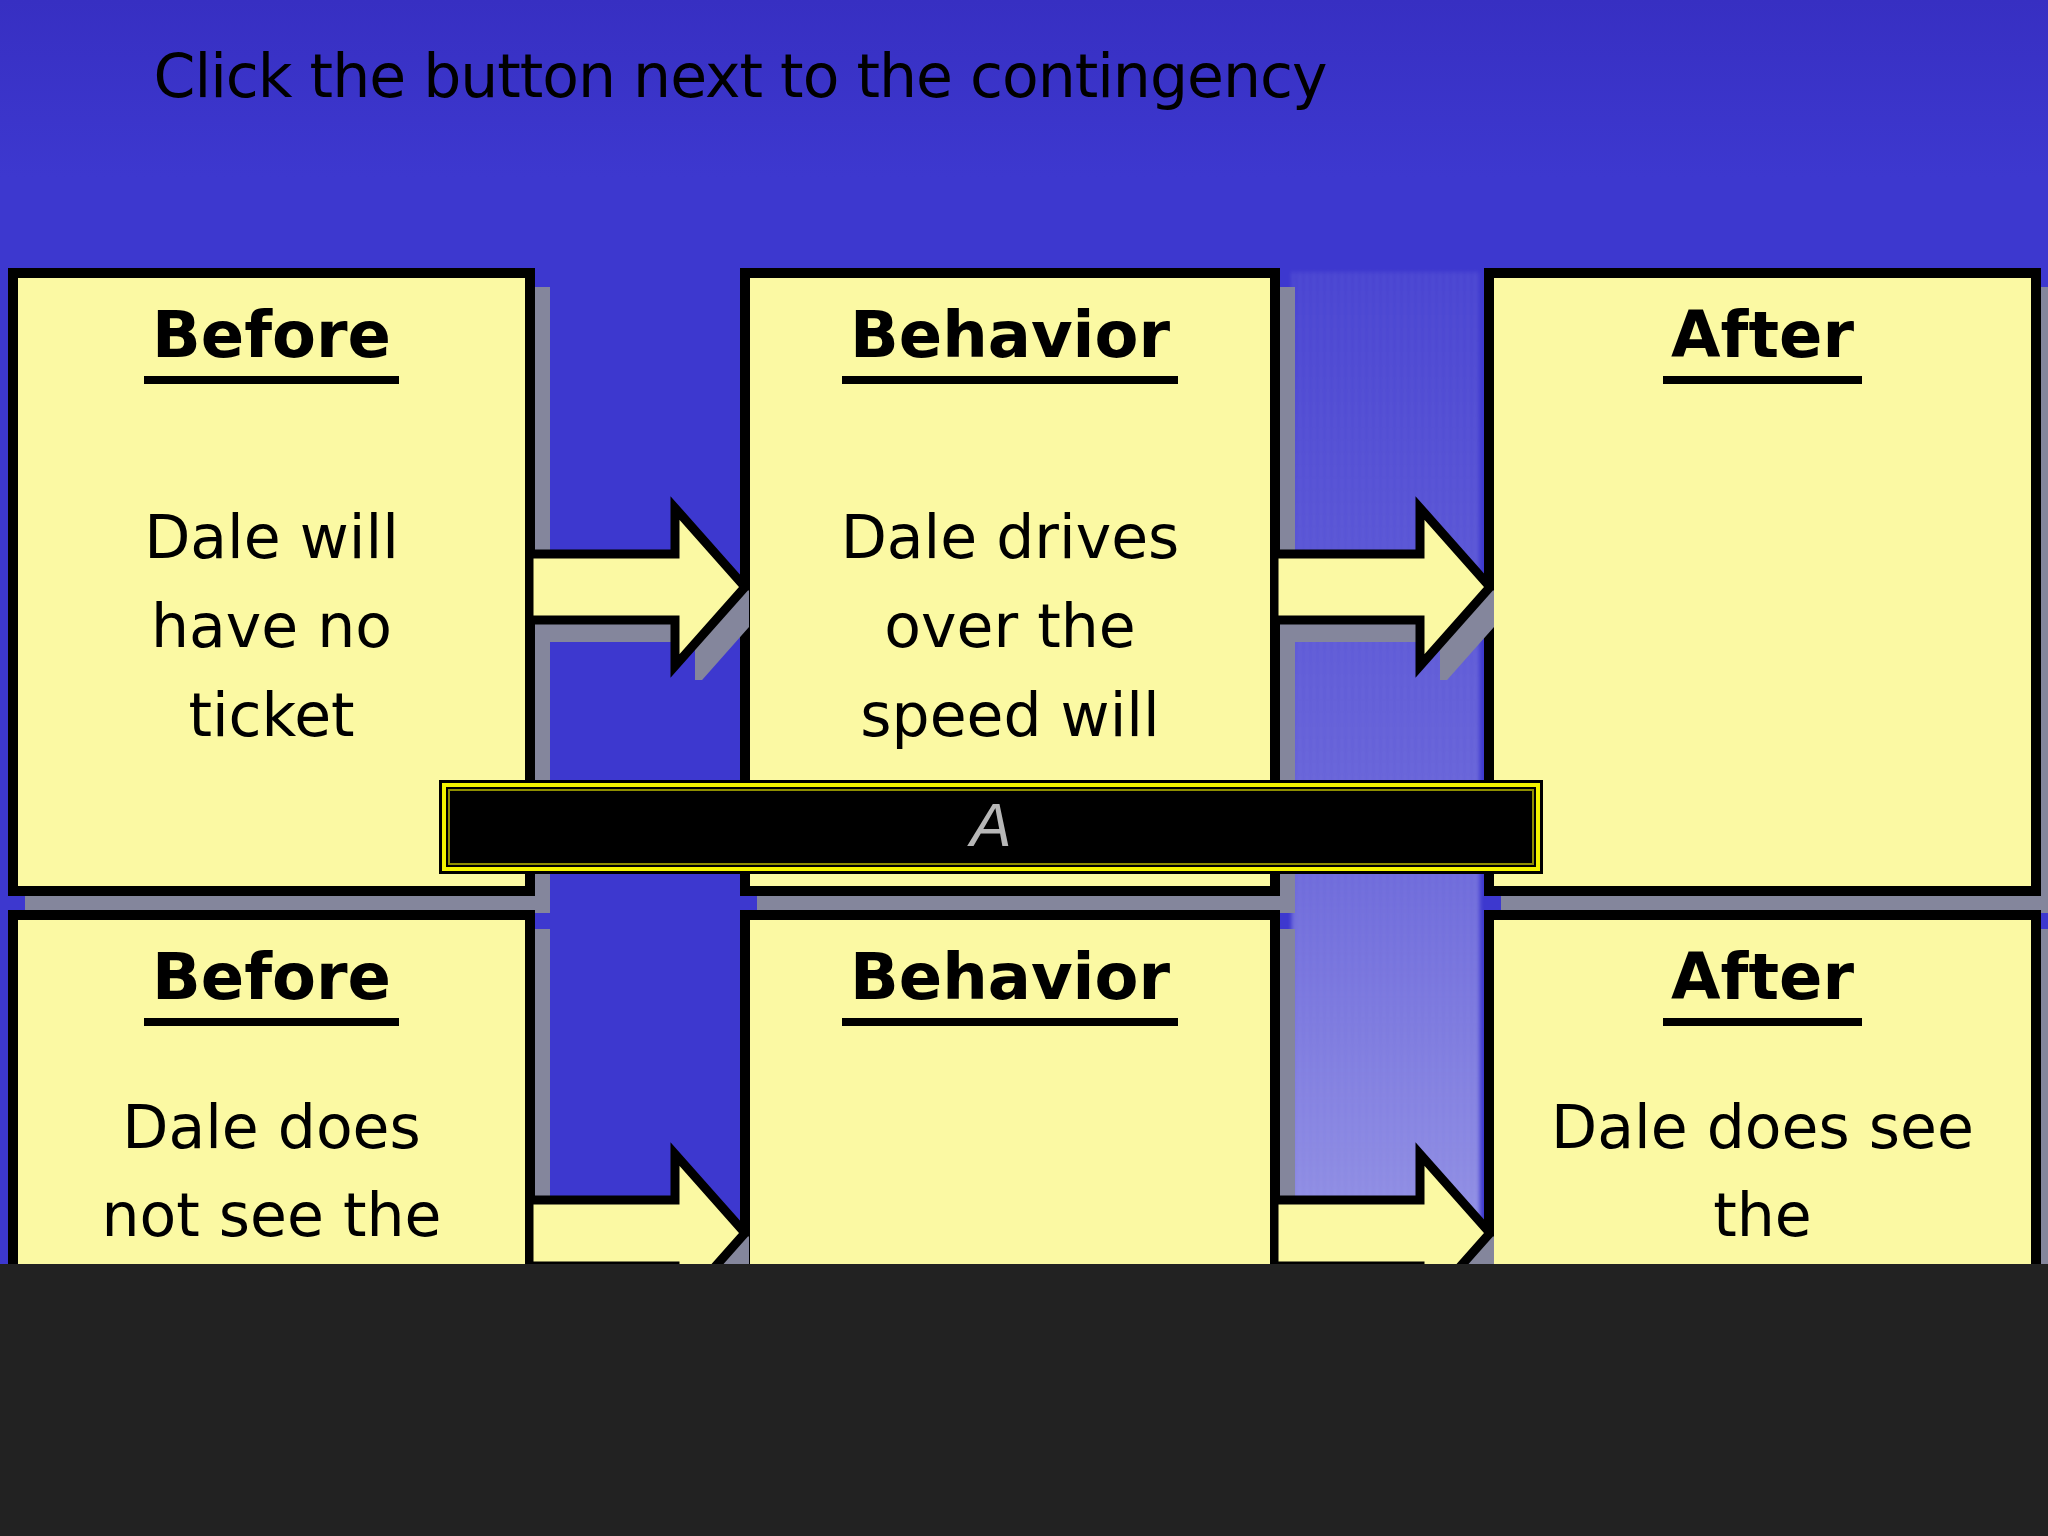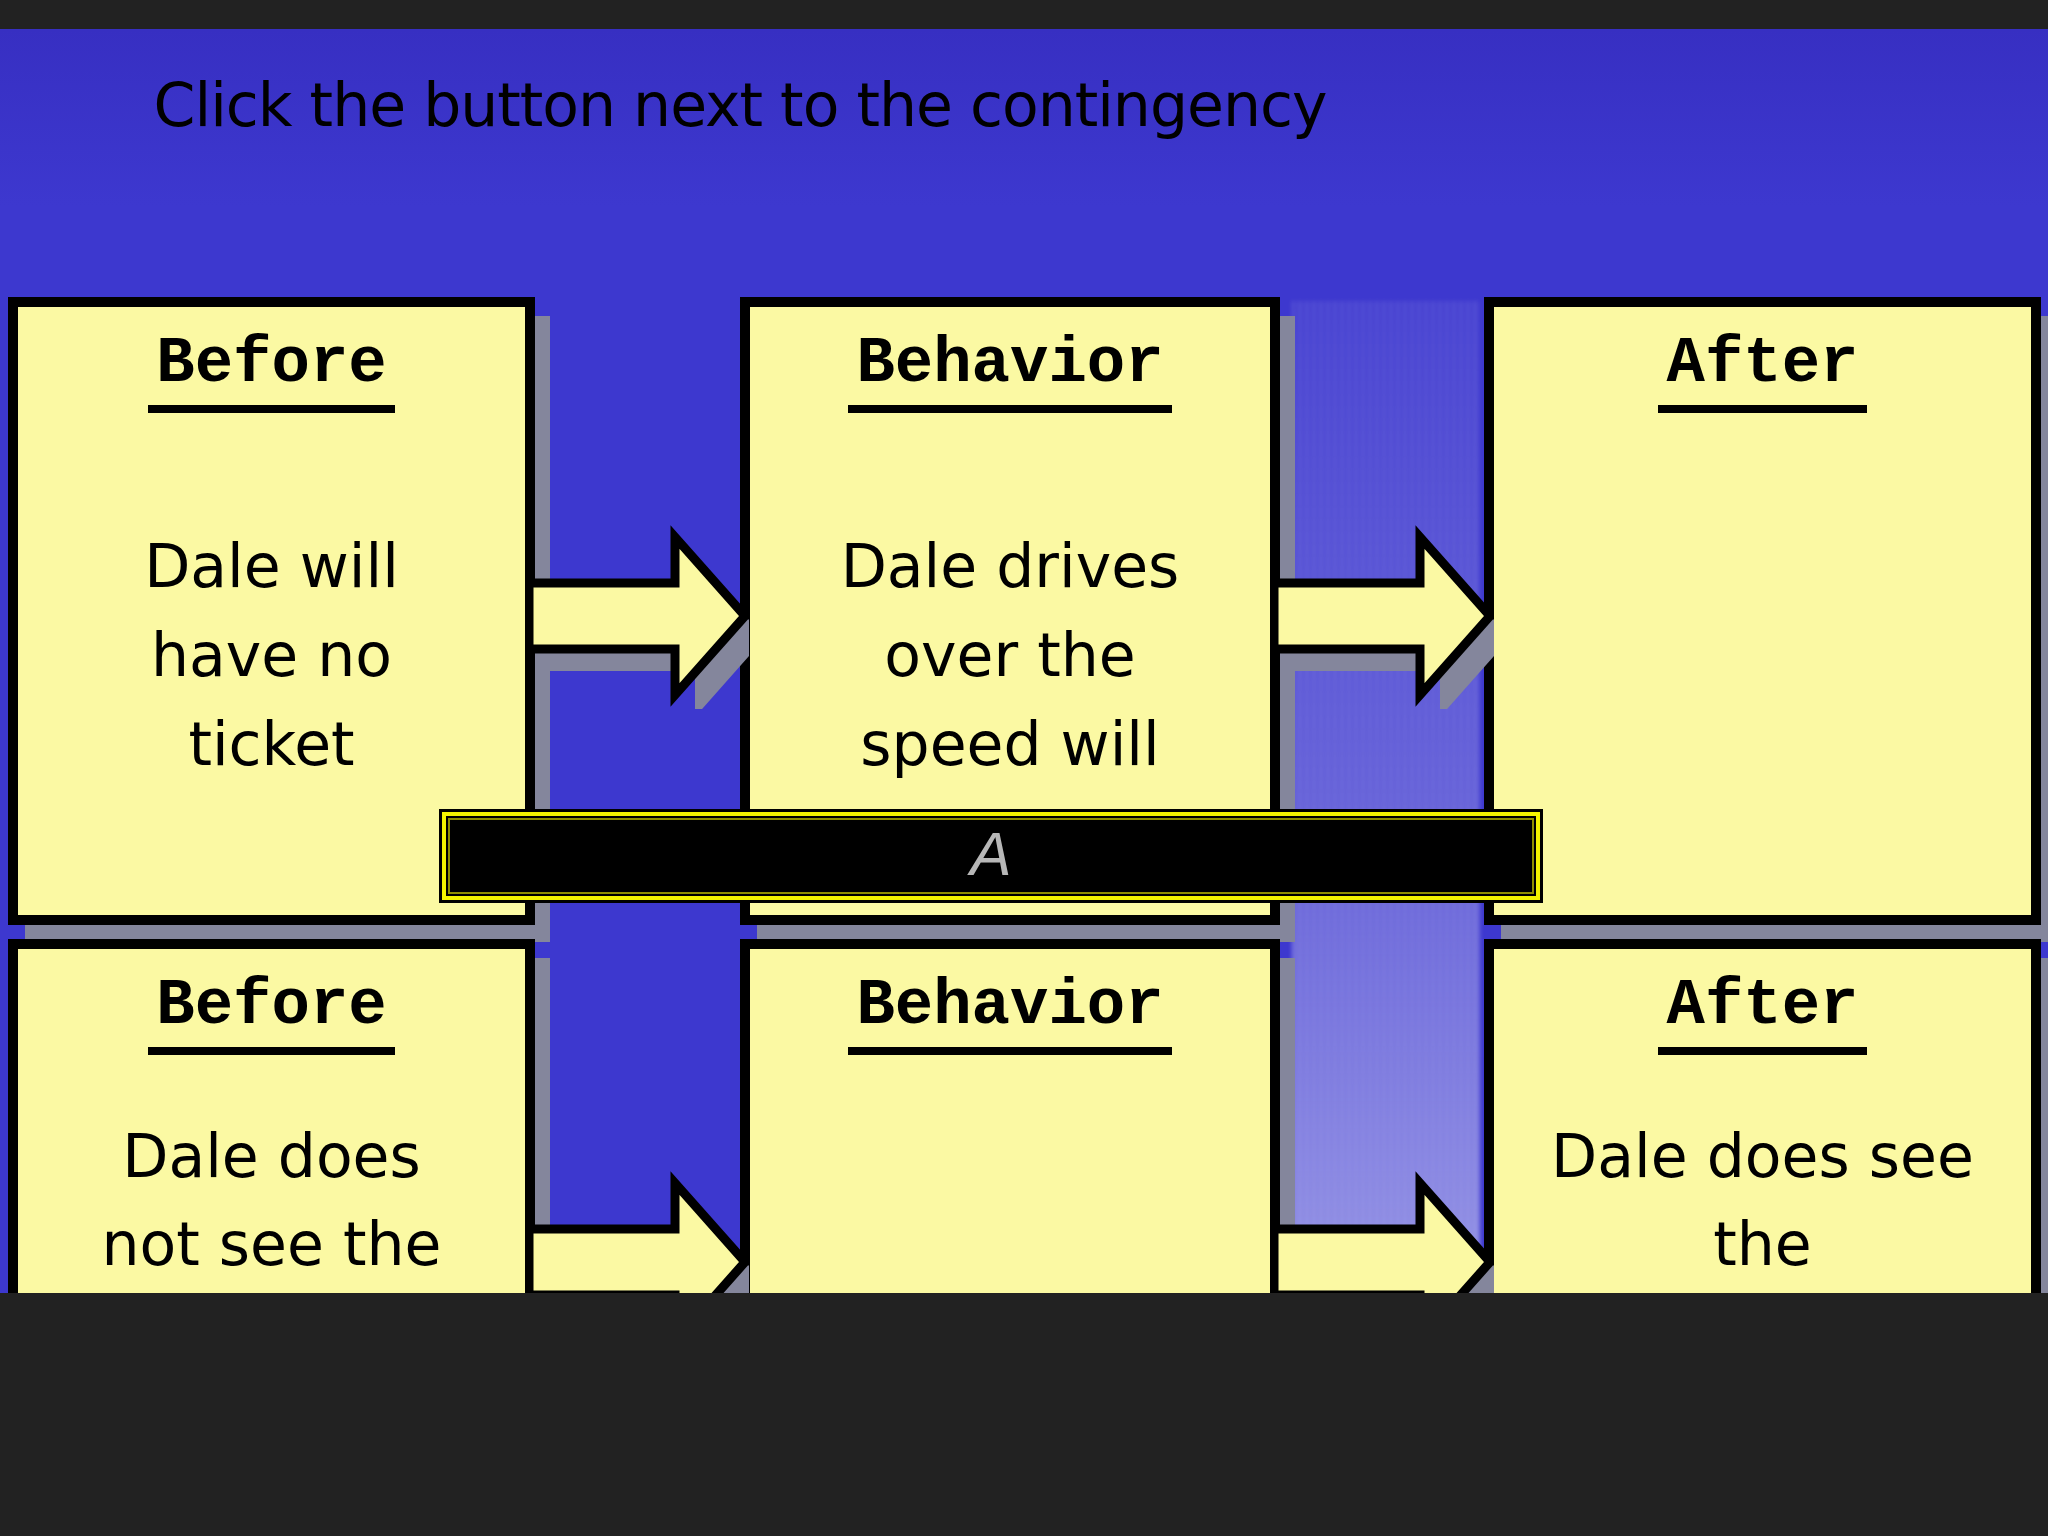--- a/index.html
+++ b/index.html
@@ -2,21 +2,20 @@
 <html><head>
 <meta charset="utf-8">
 <style>
   html,body{margin:0;padding:0;background:#222;}
   #slide{
     position:relative;
     width:2048px;height:1264px;
     background:linear-gradient(to bottom,#372fc2 0%,#3d38cf 14%,#3d38cf 100%);
     overflow:hidden;
     font-family:"DejaVu Sans","Liberation Sans",sans-serif;
-    margin-top:29px;
   }
   
   .light-panel{
     position:absolute;left:1292px;top:272px;width:188px;height:1264px;
     background:
       repeating-linear-gradient(to right, rgba(255,255,255,0.14) 0 2px, rgba(255,255,255,0) 2px 7px),
       linear-gradient(to bottom, rgba(255,255,255,0.04) 0%, rgba(255,255,255,0.22) 45%, rgba(218,220,247,0.72) 100%);
     filter:blur(2px);
     z-index:0;
   }
@@ -34,21 +33,20 @@
   .col1{left:8px;width:527px;}
   .col2{left:740px;width:540px;}
   .col3{left:1484px;width:557px;}
   .box-heading{
     margin-top:22px;
     font-size:64px;font-weight:bold;color:#000;
     border-bottom:8px solid #000;
     padding:0 8px 6px 8px;
     line-height:1.1;
     white-space:nowrap;
-    font-family:Liberation Mono, monospace;
   }
   .box-body{
     flex:1;display:flex;align-items:center;justify-content:center;
     font-size:60px;color:#000;text-align:center;
     line-height:1.48;
     white-space:pre-line;
     padding-bottom:18px;
     width:100%;
     border-radius:30px;
   }

